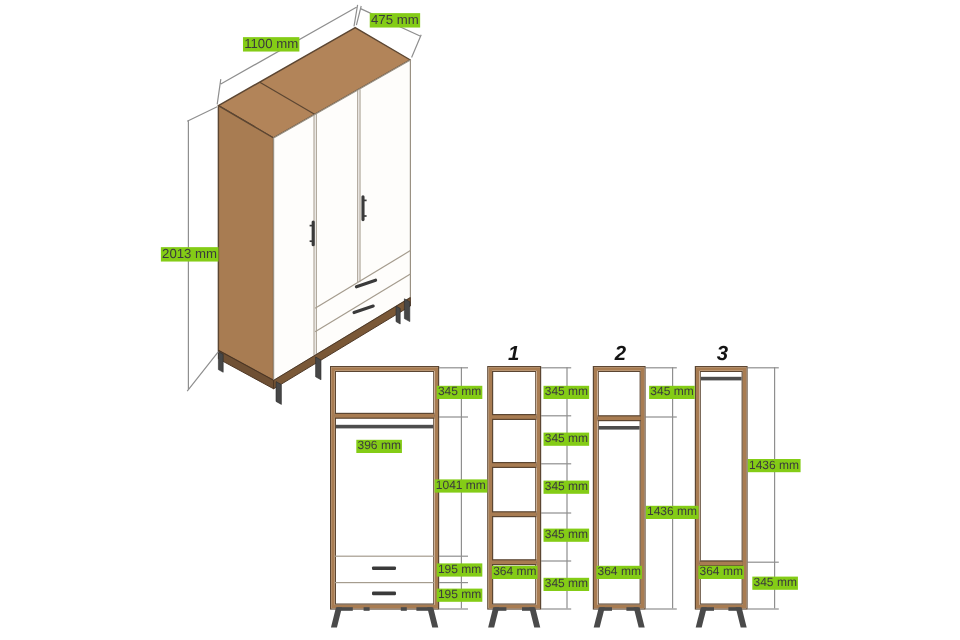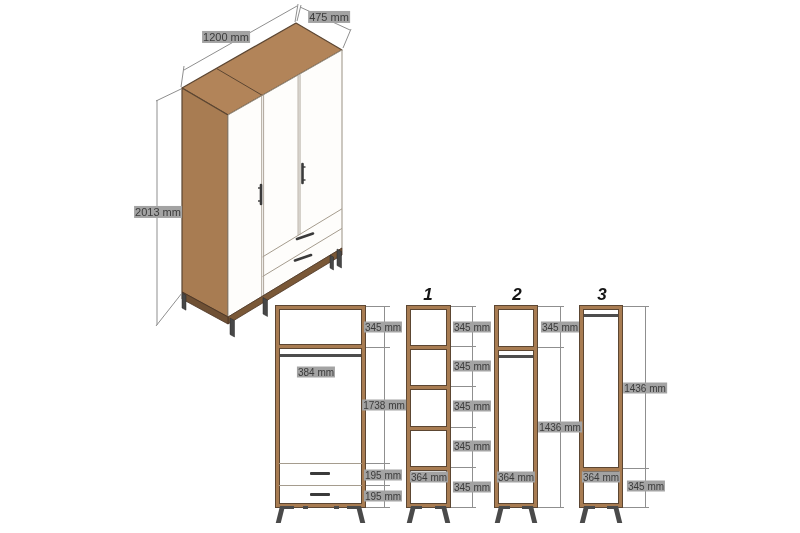--- a/index.html
+++ b/index.html
@@ -1,20 +1,20 @@
 <!DOCTYPE html>
 <html style="--walnut: #a87c52; --walnut-top: #b28459; --walnut-dark: #5c4632; --base-dark: #7a5837; --metal: #4a4a4a; --dim-line: #8f8f8f; --panel-edge: #a59c8e; --text: #3b3b3b;"><head>
 <meta charset="utf-8">
 <style>
   html,body{margin:0;padding:0;background:#fff;}
   .canvas{position:relative;width:800px;height:533px;background:#fff;overflow:hidden;
           font-family:"Liberation Sans","DejaVu Sans",sans-serif;}
   .iso-svg{position:absolute;left:0;top:0;}
   .dim-label{position:absolute;transform:translate(-50%,-50%);font-size:10px;line-height:1.1;
-             color:var(--text,#3b3b3b);background:#a3a3a3;padding:0 1px;white-space:nowrap;z-index:6;}
+             color:var(--text,#3b3b3b);background:#84cc16;padding:0 1px;white-space:nowrap;z-index:6;}
   .iso-label{font-size:11px;}
   .num{position:absolute;transform:translate(-50%,-50%);font-size:17px;font-weight:bold;
        font-style:italic;color:#141414;z-index:6;}
   .fv{position:absolute;background:#fff;border:3px solid var(--walnut,#a87c52);
       box-shadow:0 0 0 1px var(--walnut-dark,#5c4632),inset 0 0 0 1px var(--walnut-dark,#5c4632);z-index:2;}
   .fv>div{position:absolute;}
   .shelf{left:0;right:0;height:3px;background:var(--walnut,#a87c52);
          box-shadow:0 -1px 0 var(--walnut-dark,#5c4632),0 1px 0 var(--walnut-dark,#5c4632);}
   .shadowline{left:0;right:0;height:1px;background:#c9c2b8;}
   .rod{left:1px;right:1px;height:3px;background:#4d4d4d;}
@@ -73,21 +73,21 @@
       </g>
     </g>
 
     <g stroke="#8f8f8f" stroke-width="1" fill="none">
       <path d="M181,87 L184,66 M295,22 L298,4 M184,70 L297,6"></path>
       <path d="M297,21 L301,5 M343,48 L351,29 M300,7 L350,30"></path>
       <path d="M181,89 L156,101 M182,293 L156,326 M157,100 L157,325"></path>
     </g>
   </svg>
 
-  <span class="dim-label iso-label" style="left:226px;top:37px">1200 mm</span>
+  <span class="dim-label iso-label" style="left:226px;top:37px">1100 mm</span>
   <span class="dim-label iso-label" style="left:329px;top:17px">475 mm</span>
   <span class="dim-label iso-label" style="left:158px;top:212px">2013 mm</span>
 
   <div class="fv" style="left:276px;top:306px;width:83px;height:195px">
     <div class="shelf" style="top:36px"></div>
     <div class="rod" style="top:45px"></div>
     <div class="dline" style="top:154px"></div>
     <div class="dline" style="top:176px"></div>
     <div class="handle" style="left:31px;top:163px"></div>
     <div class="handle" style="left:31px;top:184px"></div>
@@ -100,22 +100,22 @@
   <div class="footbar" style="left:334px;top:506px;width:5px"></div>
 
   <div class="vline" style="left:384px;top:306px;height:201px"></div>
   <div class="hline" style="left:366px;top:306px;width:24px"></div>
   <div class="hline" style="left:366px;top:347px;width:24px"></div>
   <div class="hline" style="left:366px;top:463px;width:24px"></div>
   <div class="hline" style="left:366px;top:485px;width:24px"></div>
   <div class="hline" style="left:366px;top:507px;width:24px"></div>
   <div class="hline" style="left:280px;top:373px;width:80px"></div>
   <span class="dim-label" style="left:383px;top:327px">345 mm</span>
-  <span class="dim-label" style="left:316px;top:372px">384 mm</span>
-  <span class="dim-label" style="left:384px;top:405px">1738 mm</span>
+  <span class="dim-label" style="left:316px;top:372px">396 mm</span>
+  <span class="dim-label" style="left:384px;top:405px">1041 mm</span>
   <span class="dim-label" style="left:383px;top:475px">195 mm</span>
   <span class="dim-label" style="left:383px;top:496px">195 mm</span>
 
   <span class="num" style="left:428px;top:295px">1</span>
   <div class="fv" style="left:407px;top:306px;width:37px;height:195px">
     <div class="shelf" style="top:37px"></div>
     <div class="shelf" style="top:77px"></div>
     <div class="shelf" style="top:118px"></div>
     <div class="shelf" style="top:158px"></div>
   </div>

